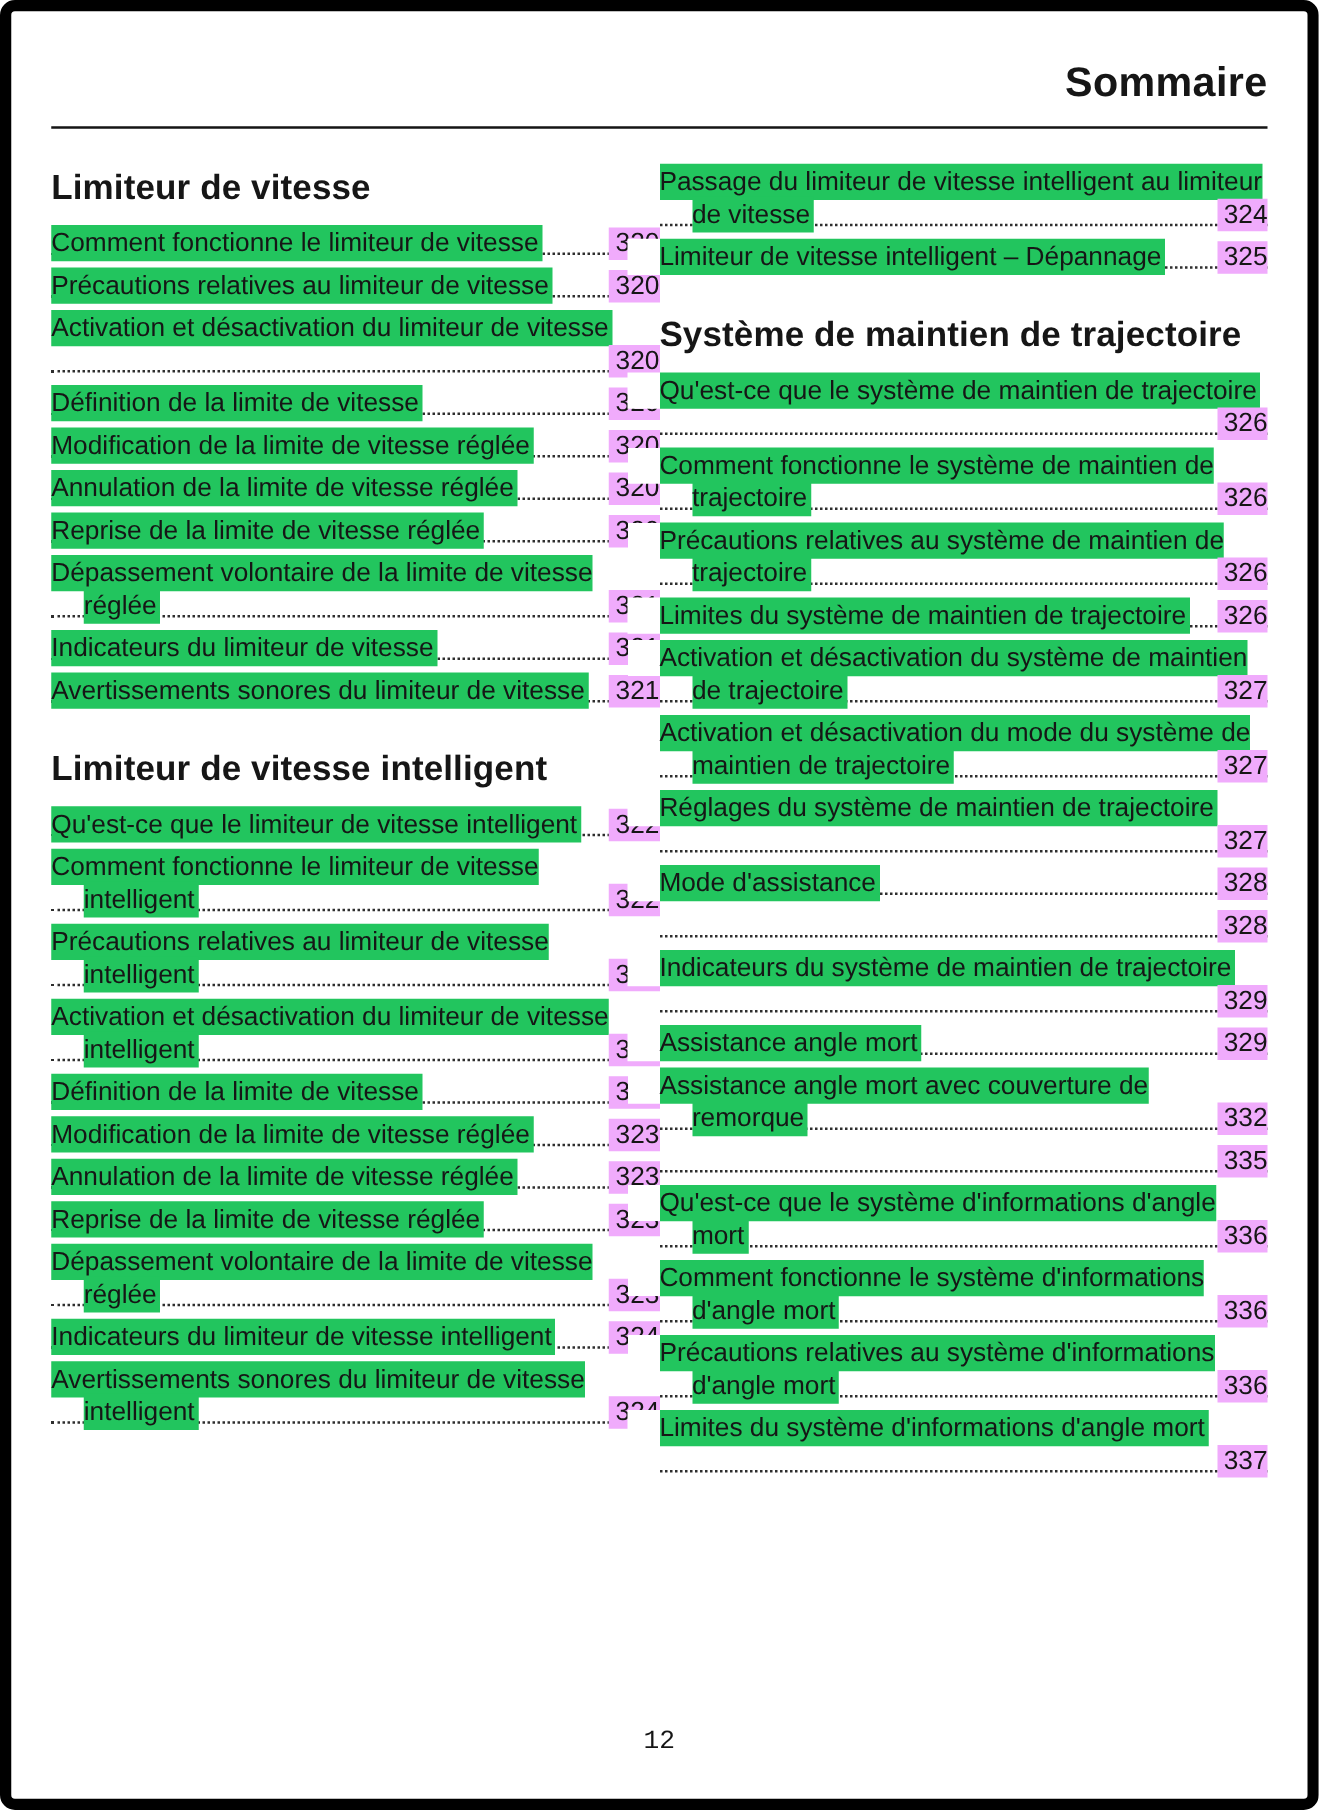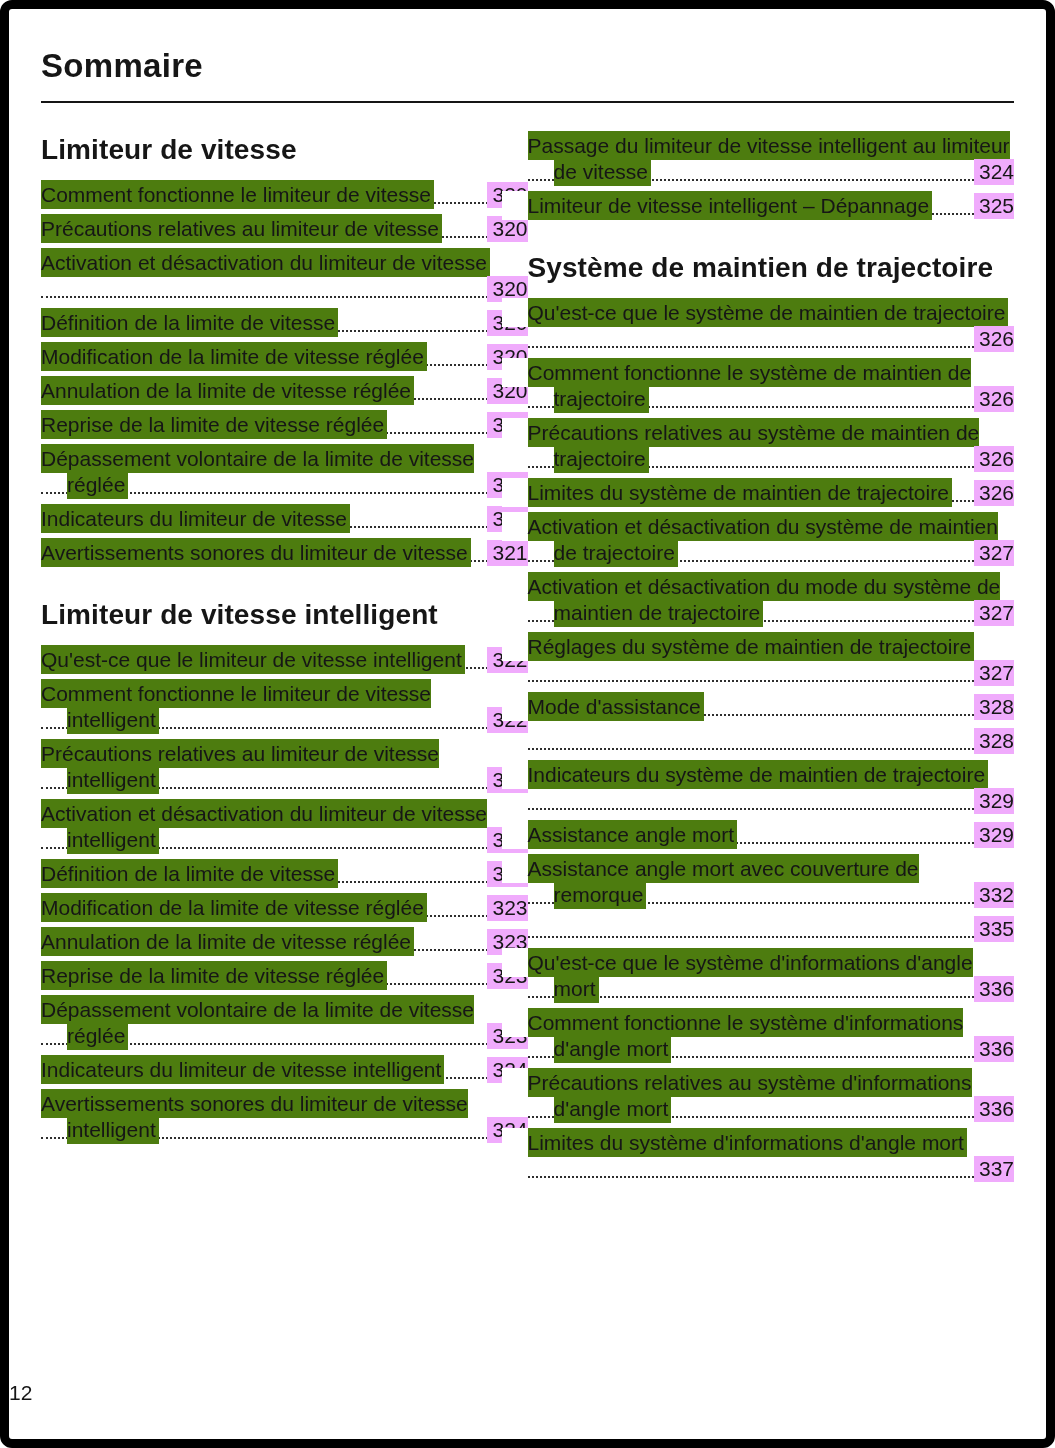--- a/index.html
+++ b/index.html
@@ -13,21 +13,21 @@
   .sheet {
     width: 1055px; height: 1448px;
     border: 9px solid #000;
     border-radius: 12px;
     background: #fff;
     padding: 30px 32px 0;
     position: relative;
     overflow: hidden;
   }
   .title {
-    text-align: left;
+    text-align: right;
     font-size: 33px;
     line-height: 38px;
     font-weight: 700;
     letter-spacing: 0.3px;
     margin-top: 8px;
   }
   .rule {
     border: none;
     border-top: 2px solid #151515;
     margin-top: 16px;
@@ -61,21 +61,21 @@
   
   .entry::after {
     content: "";
     position: absolute;
     left: 0; right: 0; bottom: 4px;
     border-bottom: 2px dotted #2e2e2e;
     z-index: -1;
   }
   
   .t {
-    background: #4d7c0f;
+    background: #22c55e;
     padding: 3px 3px 3px 0;
     box-shadow: -26px 0 0 #fff;
   }
   
   .gap {
     display: inline-block;
     width: 56px;
     height: 1px;
     vertical-align: baseline;
   }
@@ -84,22 +84,23 @@
     right: 0; bottom: 0;
     line-height: 26px;
     background: #f0abfc;
     padding-left: 5px;
     text-indent: 0;
   }
   .folio {
     position: absolute;
     left: 0; right: 0;
     bottom: 34px;
-    text-align: left;
+    text-align: center;
     font-size: 21px;
+    font-family: Liberation Mono, monospace;
   }
 </style>
 </head>
 <body>
 
 <div class="sheet">
   <div class="title">Sommaire</div>
   <hr class="rule">
   <div class="cols">
     <div class="col">

